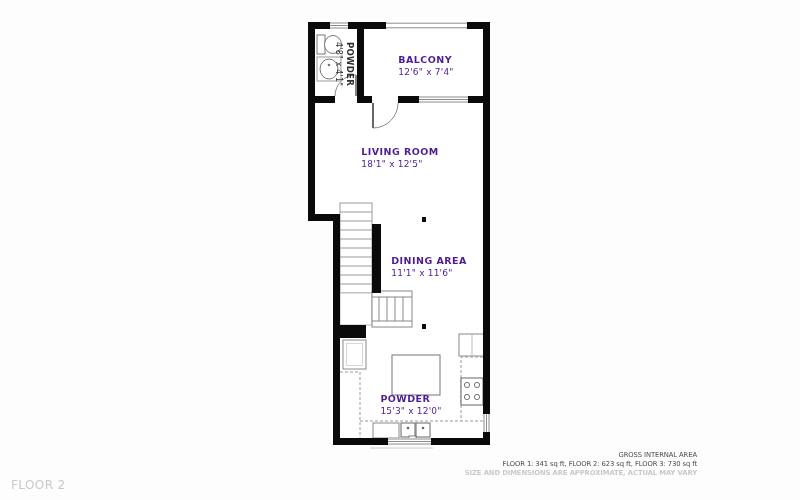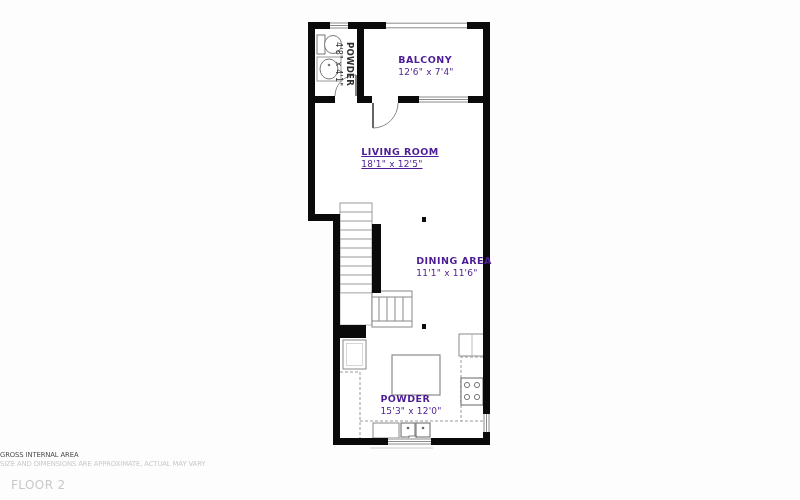--- a/index.html
+++ b/index.html
@@ -6,23 +6,23 @@
   .canvas{position:relative;width:800px;height:500px;background:#fdfdfd;overflow:hidden;
           font-family:"DejaVu Sans","Liberation Sans",sans-serif;}
   svg{position:absolute;left:0;top:0;}
   .room-label{position:absolute;transform:translateX(-50%);text-align:left;color:#4c1d95;white-space:nowrap;}
   .room-name{font-size:9.5px;font-weight:600;letter-spacing:.45px;line-height:13px;}
   .room-dims{font-size:9px;font-weight:400;letter-spacing:.2px;line-height:13px;}
   .powder-label{position:absolute;left:333px;top:29px;height:70px;writing-mode:vertical-rl;
                 text-align:center;color:#2e2e2e;white-space:nowrap;}
   .powder-label .room-name{font-size:8.5px;line-height:11px;letter-spacing:.3px;}
   .powder-label .room-dims{font-size:8px;line-height:11px;}
-  .footer{position:absolute;left:0;top:451px;width:685px;text-align:left;color:#4a4a4a;
+  .footer{position:absolute;left:12px;top:451px;width:685px;text-align:right;color:#4a4a4a;
           font-size:6.8px;line-height:9px;letter-spacing:-.1px;}
-  .footer .disclaimer{color:#c9c9c9;}
+  .footer .disclaimer{color:#c9c9c9;font-weight:bold;}
   .floor-tag{position:absolute;left:11px;top:478px;font-size:12px;color:#c9c9c9;letter-spacing:.4px;}
 </style>
 </head>
 <body>
 
 <div class="canvas">
 
   <svg width="800" height="500" viewBox="0 0 800 500">
 
     <path d="M315,29 L483,29 L483,438 L340,438 L340,221 L315,221 Z" fill="#ffffff"></path>
@@ -153,34 +153,35 @@
   <div class="powder-label">
     <div class="room-name">POWDER</div>
     <div class="room-dims">4'8" x 4'1"</div>
   </div>
 
   <div class="room-label" style="left:426px;top:53px;">
     <div class="room-name">BALCONY</div>
     <div class="room-dims">12'6" x 7'4"</div>
   </div>
 
-  <div class="room-label" style="left:400px;top:145px;text-decoration:underline;">
+  <div class="room-label" style="left:400px;top:145px;">
     <div class="room-name">LIVING ROOM</div>
     <div class="room-dims">18'1" x 12'5"</div>
   </div>
 
-  <div class="room-label" style="left:454px;top:254px;">
+  <div class="room-label" style="left:429px;top:254px;">
     <div class="room-name">DINING AREA</div>
     <div class="room-dims">11'1" x 11'6"</div>
   </div>
 
   <div class="room-label" style="left:411px;top:392px;">
     <div class="room-name">POWDER</div>
     <div class="room-dims">15'3" x 12'0"</div>
   </div>
 
   <div class="footer">
     <div>GROSS INTERNAL AREA</div>
+    <div>FLOOR 1: 341 sq ft, FLOOR 2: 623 sq ft, FLOOR 3: 730 sq ft</div>
     <div class="disclaimer">SIZE AND DIMENSIONS ARE APPROXIMATE, ACTUAL MAY VARY</div>
   </div>
 
   <div class="floor-tag">FLOOR 2</div>
 </div>
 
 </body></html>

